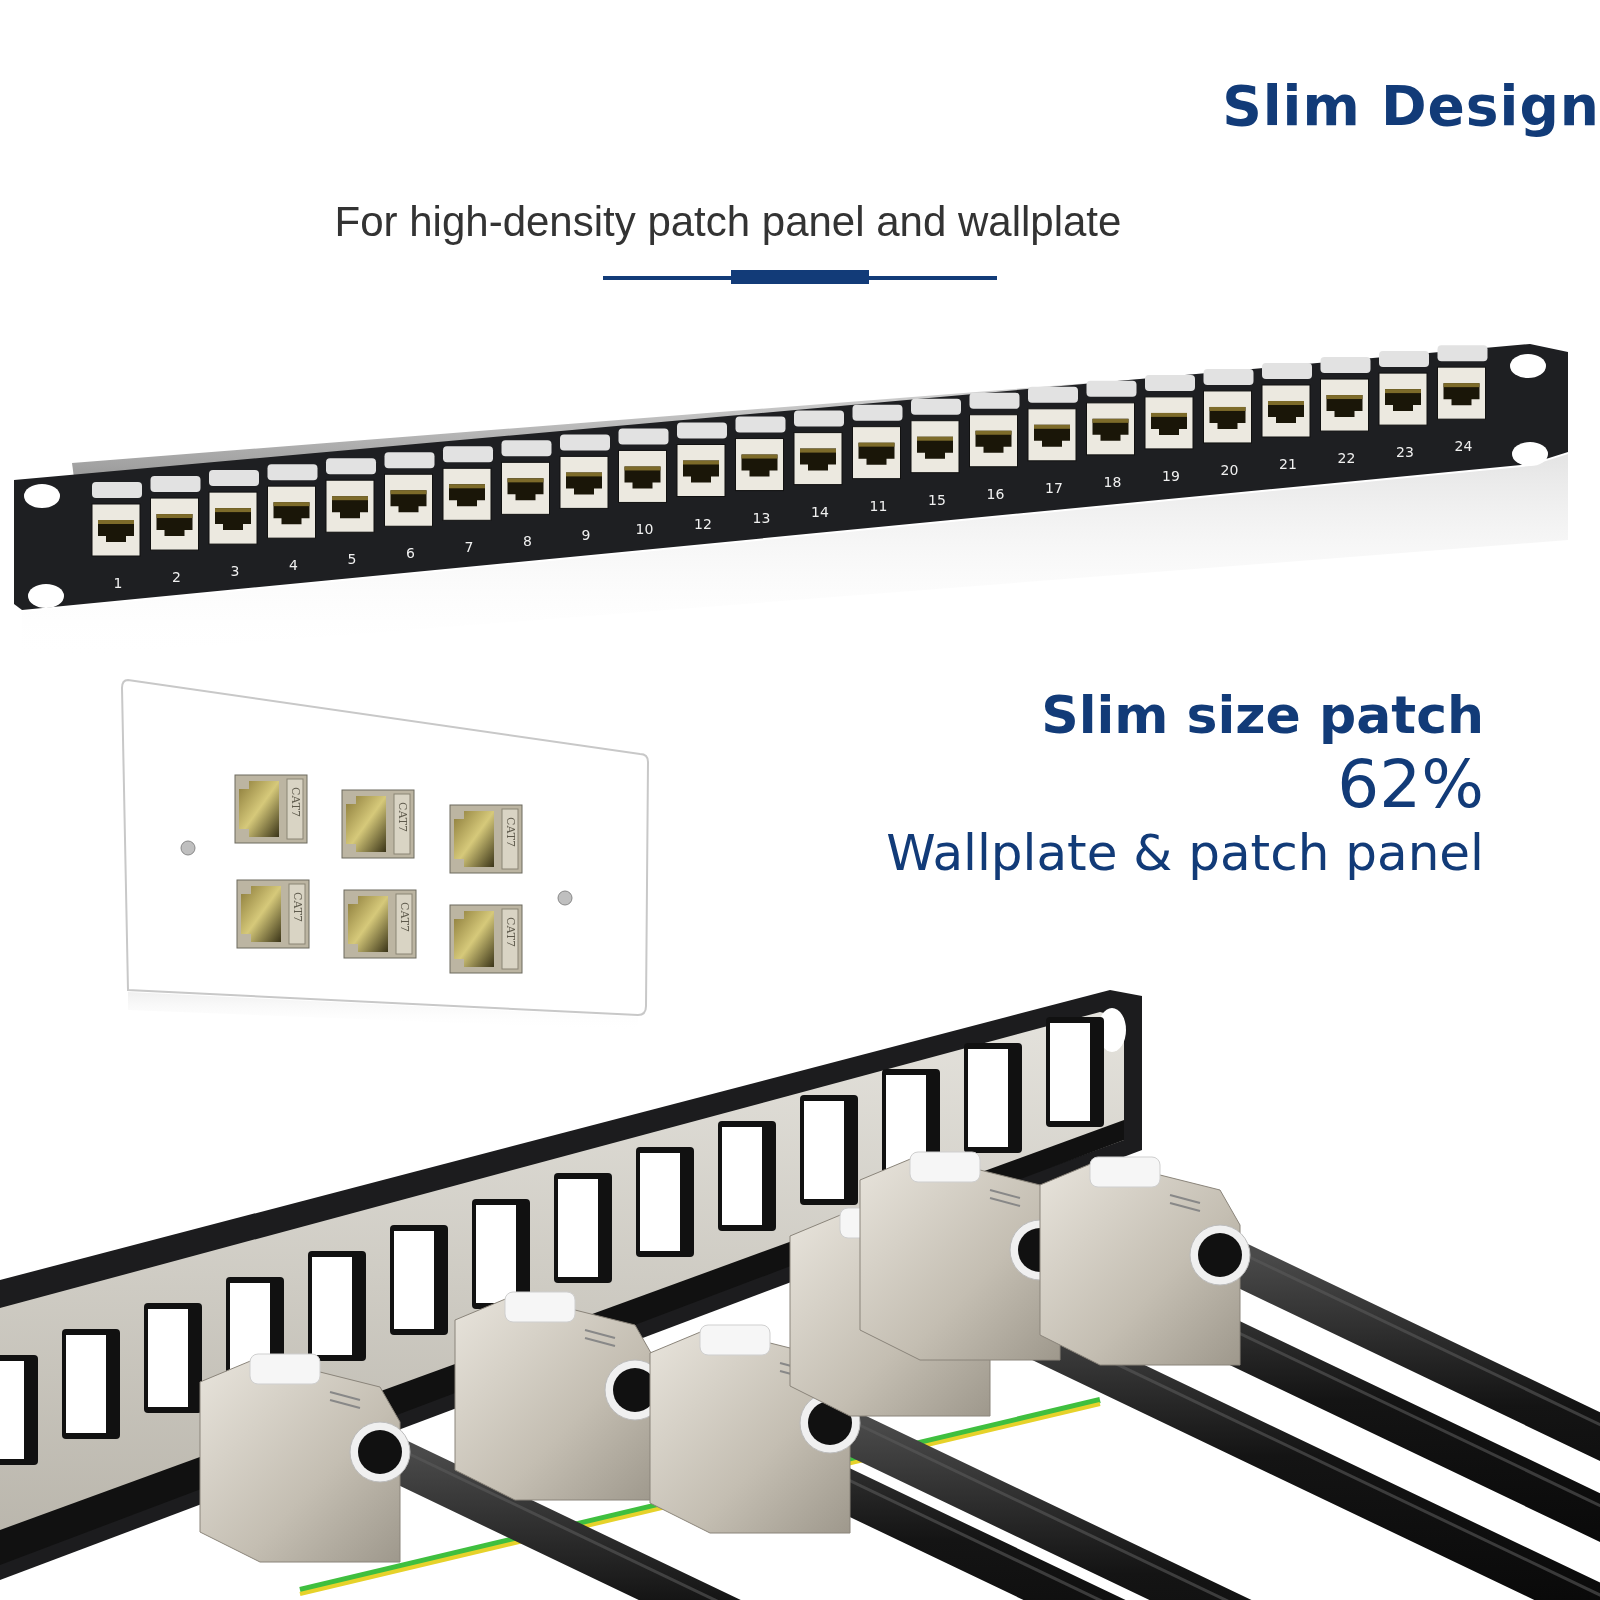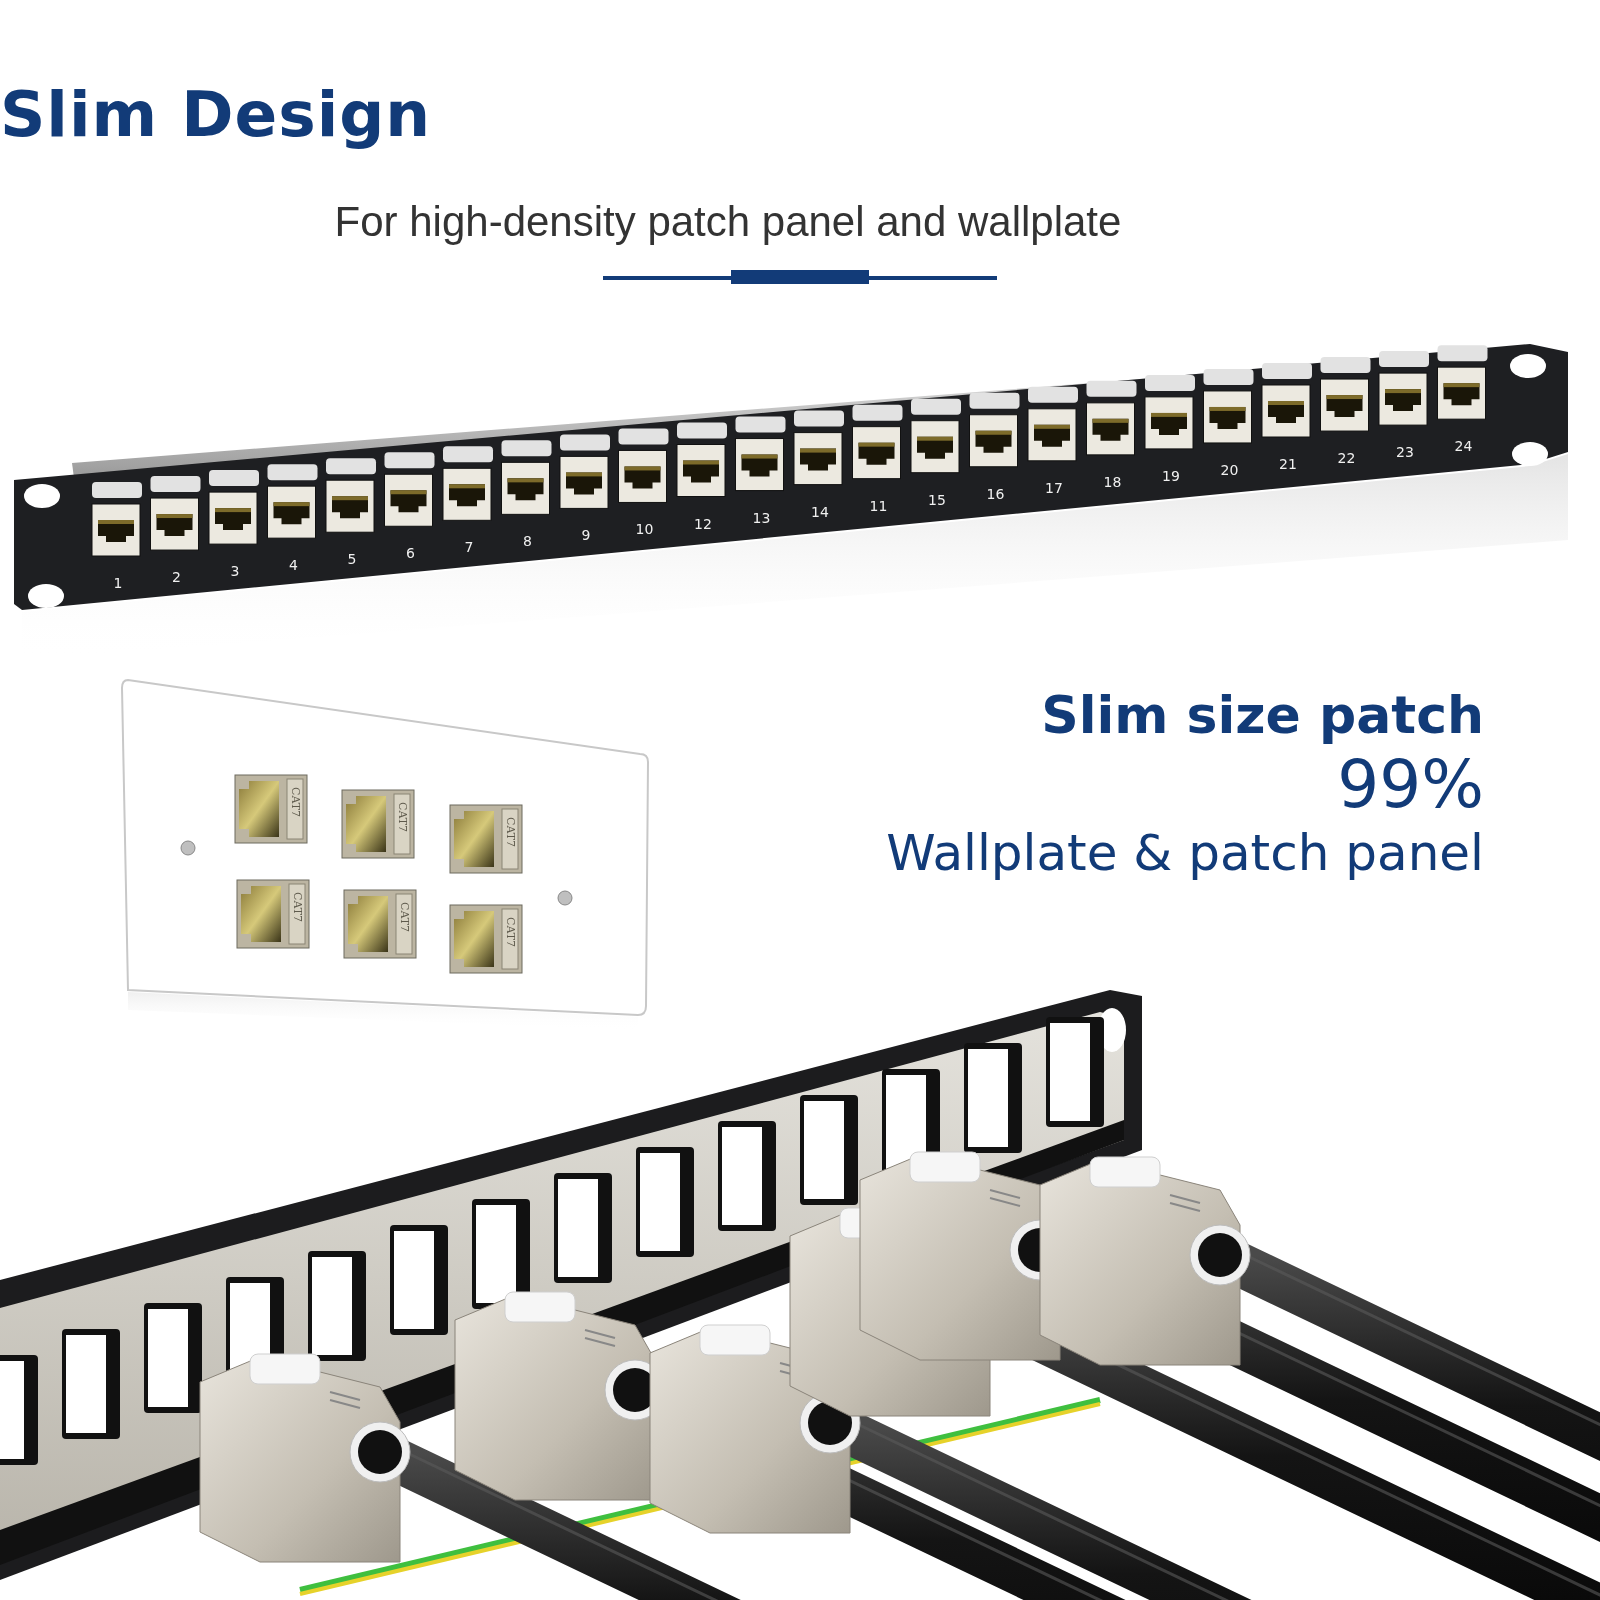--- a/index.html
+++ b/index.html
@@ -1,22 +1,22 @@
 <!DOCTYPE html>
 <html><head>
 <meta charset="utf-8">
 <style>
   * { box-sizing: border-box; margin: 0; padding: 0; }
   html, body { width: 1600px; height: 1600px; background: #ffffff; overflow: hidden; }
   body { position: relative; font-family: "DejaVu Sans", sans-serif; }
 
   .title {
-    position: absolute; left: 0; width: 1600px; top: 65px;
-    text-align: left; color: #123b78; font-weight: bold;
-    font-size: 63px; letter-spacing: 1px; line-height: 100px;
+    position: absolute; left: 0; width: 1600px; top: 56px;
+    text-align: right; color: #123b78; font-weight: bold;
+    font-size: 55px; letter-spacing: 1px; line-height: 100px;
     font-family: "DejaVu Sans", sans-serif;
   }
   .subtitle {
     position: absolute; left: 0; width: 1456px; top: 192px;
     text-align: center; color: #333333; font-size: 42px; line-height: 60px;
     font-family: "Liberation Sans", sans-serif;
   }
   .divider { position: absolute; top: 270px; left: 603px; width: 394px; height: 16px; }
   .divider .line { position: absolute; top: 6px; left: 0; width: 394px; height: 4px; background: #123b78; }
   .divider .bar { position: absolute; top: 0; left: 128px; width: 138px; height: 14px; background: #123b78; }
@@ -298,21 +298,21 @@
           <path d="M344,249 h10 v-8 h30 v56 h-30 v-8 h-10 z" fill="url(#jackMetal)"></path>
           <rect x="392" y="239" width="16" height="60" fill="#d9d4c4" stroke="#8a8574" stroke-width="1"></rect>
           <text x="0" y="0" font-size="11" fill="#5e5a4c" font-family="DejaVu Serif, serif" transform="translate(397,247) rotate(90)">CAT7</text>
         </g>
       </g>
   </svg>
 </div>
 
 <div class="feature">
   <div class="h">Slim size patch</div>
-  <div class="pct">99%</div>
+  <div class="pct">62%</div>
   <div class="sub">Wallplate &amp; patch panel</div>
 </div>
 
 <div class="panel-bottom">
   <svg viewBox="0 0 1600 610">
     <defs>
       <linearGradient id="silver" x1="0" y1="0" x2="0" y2="1">
         <stop offset="0" stop-color="#e4e2dc"></stop>
           <stop offset="1" stop-color="#b9b5ab"></stop>
       </linearGradient>

